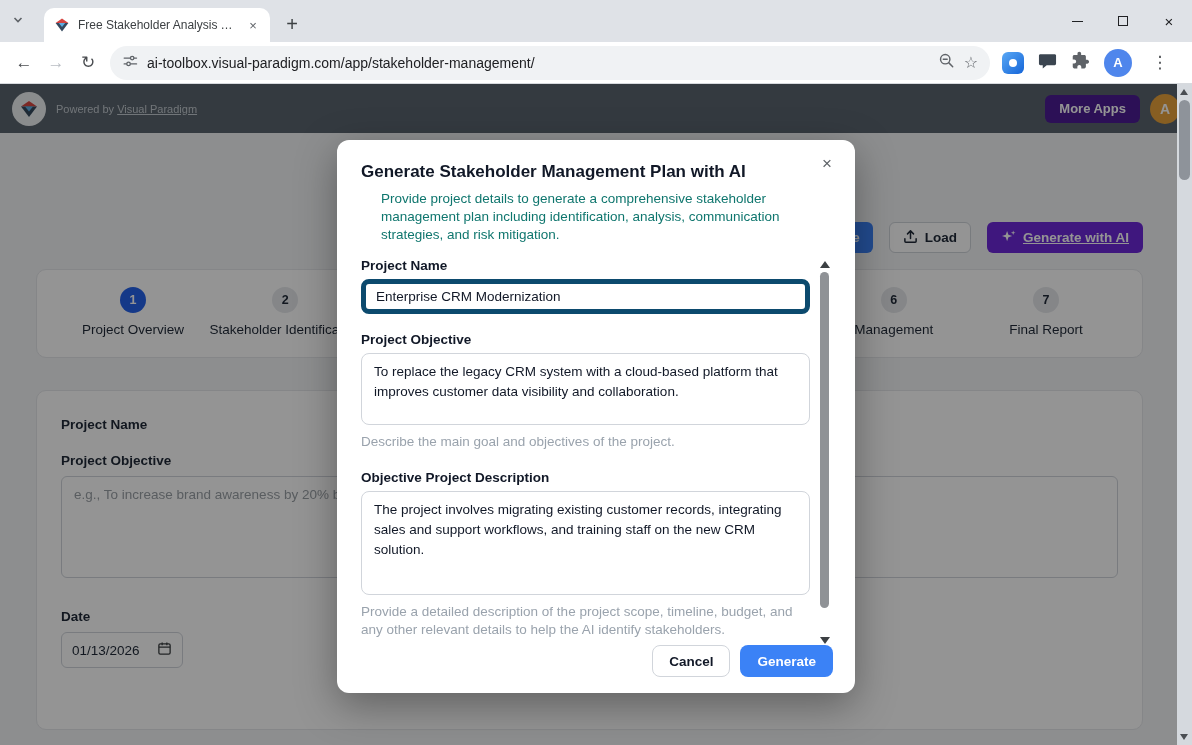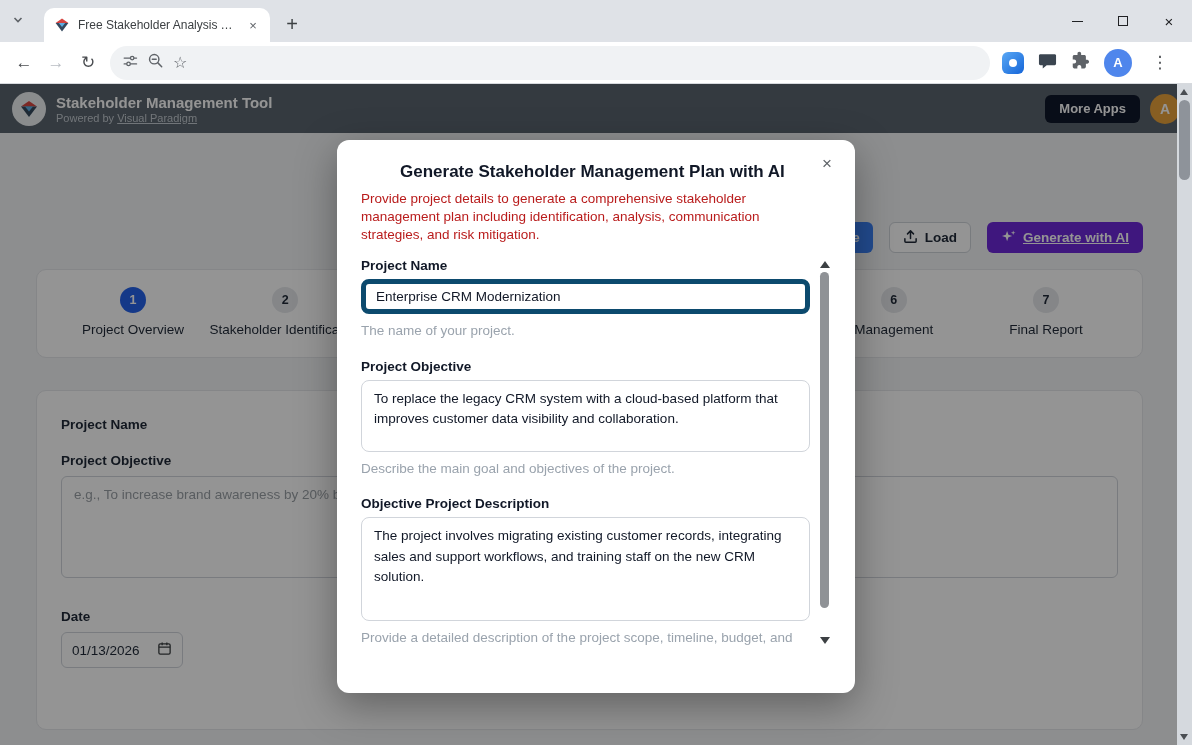--- a/index.html
+++ b/index.html
@@ -35,21 +35,21 @@
   
   .viewport { position:relative; height:661px; background:#f3f4f6; overflow:hidden; }
   .page { height:100%; }
   .app-header { height:49px; background:#5b656e; display:flex; align-items:center; padding:0 12px; }
   .logo-wrap { width:34px; height:34px; border-radius:50%; background:#eef1f3; display:flex; align-items:center; justify-content:center; }
   .app-titles { margin-left:10px; }
   .app-title { color:#fff; font-size:15px; font-weight:700; line-height:1.2; }
   .powered { font-size:11px; color:#c3cad1; }
   .powered a { color:#c3cad1; }
   .header-right { margin-left:auto; display:flex; align-items:center; gap:10px; }
-  .more-apps { height:28px; padding:0 14px; background:#0f172a; color:#fff; border:none; border-radius:6px; font-size:13px; font-weight:700; }
+  .more-apps { height:28px; padding:0 14px; background:#4c1d95; color:#fff; border:none; border-radius:6px; font-size:13px; font-weight:700; }
   .app-avatar { width:30px; height:30px; border-radius:50%; background:#e9a23b; color:#fff; font-size:14px; font-weight:700; display:flex; align-items:center; justify-content:center; }
 
   .content { padding:0 49px 0 36px; }
   .actions { display:flex; justify-content:flex-end; align-items:center; gap:16px; margin-top:89px; }
   .btn { height:31px; border-radius:6px; font-size:13.5px; font-weight:600; display:flex; align-items:center; gap:7px; padding:0 13px; border:none; }
   .btn-save { background:#3b82f6; color:#fff; }
   .btn-load { background:#fff; color:#1f2937; border:1px solid #cfd4da; }
   .btn-ai { background:#6d28d9; color:#fff; padding:0 14px;text-decoration:underline; }
 
   .step-card { margin-top:16px; background:#fff; border:1px solid #e5e7eb; border-radius:10px; display:flex; padding:17px 20px 20px; }
@@ -65,22 +65,22 @@
   .f-input { width:100%; height:36px; border:1px solid #d1d5db; border-radius:6px; padding:0 12px; font-size:13.5px; color:#1f2937; background:#fff; outline:none; }
   .f-input::placeholder, .f-ta::placeholder { color:#9aa0a6; }
   .f-ta { width:100%; height:102px; border:1px solid #d1d5db; border-radius:6px; padding:10px 12px; font-size:13.5px; color:#1f2937; resize:none; outline:none; }
   .date-input { width:122px; height:36px; border:1px solid #d1d5db; border-radius:6px; display:flex; align-items:center; justify-content:space-between; padding:0 10px; background:#fff; }
   .date-text { font-size:13.5px; color:#1f2937; }
 
   
   .backdrop { position:absolute; inset:0; background:rgba(0,0,0,0.42); z-index:10; }
   .modal { position:absolute; left:337px; top:56px; width:518px; height:553px; background:#fff; border-radius:12px; box-shadow:0 12px 40px rgba(0,0,0,.35); z-index:40; padding:22px 24px 0; }
   .m-close { position:absolute; top:12px; right:16px; width:24px; height:24px; border:none; background:transparent; font-size:17px; color:#5f6368; }
-  .m-title { font-size:17px; font-weight:700; color:#111827;margin-left:39px; }
-  .m-desc { margin-top:8px; font-size:13.5px; color:#b91c1c; line-height:1.35; padding-right:6px; }
+  .m-title { font-size:17px; font-weight:700; color:#111827; }
+  .m-desc { margin-top:8px; font-size:13.5px; color:#0f766e; line-height:1.35; padding-right:6px;margin-left:20px; }
   .m-scroll { margin-top:13px; height:392px; overflow:hidden; position:relative; padding-right:21px; }
   .m-group { margin-bottom:18px; }
   .m-label { font-size:13.5px; font-weight:700; color:#111827; margin-bottom:6px; }
   .m-input { width:100%; height:35px; border:5px solid #0c4a6e; border-radius:8px; padding:0 10px; font-size:13.5px; color:#111827; outline:none; }
   .m-ta { width:100%; border:1px solid #d1d5db; border-radius:8px; padding:8px 12px; font-size:13.5px; color:#111827; line-height:1.5; resize:none; outline:none; display:block; }
   .m-ta.obj { height:72px; }
   .m-ta.desc { height:104px; }
   .m-help { margin-top:8px; font-size:13.5px; color:#9aa3ad; line-height:1.4; }
   .m-sb { position:absolute; top:0; bottom:0; right:0; width:13px; }
   .m-sb-up { position:absolute; top:3px; left:2px; width:0; height:0; border-left:5px solid transparent; border-right:5px solid transparent; border-bottom:7px solid #3c4043; }
@@ -139,20 +139,21 @@
       <span>
         <svg width="16" height="16" viewBox="0 0 22 22" fill="none" stroke="#5f6368" stroke-width="1.8" stroke-linecap="round">
             <path d="M3 7h8"></path>
             <circle cx="14" cy="7" r="2.4"></circle>
             <path d="M17 7h3"></path>
             <path d="M3 15h3"></path>
             <circle cx="9" cy="15" r="2.4"></circle>
             <path d="M12 15h8"></path>
           </svg>
       </span>
+      <span class="url-text">ai-toolbox.visual-paradigm.com/app/stakeholder-management/</span>
       <span>
         <svg width="17" height="17" viewBox="0 0 20 20" fill="none" stroke="#5f6368" stroke-width="1.7" stroke-linecap="round">
             <circle cx="8.5" cy="8.5" r="5.5"></circle>
             <path d="M12.8 12.8L17.3 17.3"></path>
             <path d="M6.2 8.5h4.6"></path>
           </svg>
       </span>
       <span style="font-size:16px;color:#5f6368;">☆</span>
     </div>
     <div class="ext-cluster">
@@ -179,21 +180,20 @@
 
       <div class="app-header">
         <span class="logo-wrap">
           <svg width="20" height="20" viewBox="0 0 20 20">
               <polygon points="10,2 18,7.5 2,7.5" fill="#d64541"></polygon>
               <polygon points="2,7.5 18,7.5 10,18" fill="#34495e"></polygon>
               <polygon points="6,7.5 14,7.5 10,12.5" fill="#5dade2"></polygon>
             </svg>
         </span>
         <div class="app-titles">
-          <div class="app-title">Stakeholder Management Tool</div>
           <div class="powered">
             <span>Powered by</span>
             <a href="#">Visual Paradigm</a>
           </div>
         </div>
         <div class="header-right">
           <button class="more-apps">More Apps</button>
           <span class="app-avatar">A</span>
         </div>
       </div>
@@ -289,35 +289,38 @@
 
     <div class="modal">
       <button class="m-close">×</button>
       <div class="m-title">Generate Stakeholder Management Plan with AI</div>
       <div class="m-desc">Provide project details to generate a comprehensive stakeholder management plan including identification, analysis, communication strategies, and risk mitigation.</div>
 
       <div class="m-scroll">
         <div class="m-group">
           <div class="m-label">Project Name</div>
           <input class="m-input" type="text" value="Enterprise CRM Modernization" style="">
-          <div class="m-help">The name of your project.</div>
         </div>
         <div class="m-group">
           <div class="m-label">Project Objective</div>
           <textarea class="m-ta obj" style="">To replace the legacy CRM system with a cloud-based platform that improves customer data visibility and collaboration.</textarea>
           <div class="m-help">Describe the main goal and objectives of the project.</div>
         </div>
         <div class="m-group">
           <div class="m-label">Objective Project Description</div>
           <textarea class="m-ta desc" style="">The project involves migrating existing customer records, integrating sales and support workflows, and training staff on the new CRM solution.</textarea>
           <div class="m-help">Provide a detailed description of the project scope, timeline, budget, and any other relevant details to help the AI identify stakeholders.</div>
         </div>
 
         <div class="m-sb">
           <span class="m-sb-up"></span>
           <span class="m-sb-thumb"></span>
           <span class="m-sb-down"></span>
         </div>
       </div>
 
+      <div class="m-footer">
+        <button class="btn-cancel">Cancel</button>
+        <button class="btn-generate">Generate</button>
+      </div>
     </div>
   </div>
 </div>
 
 </body></html>

